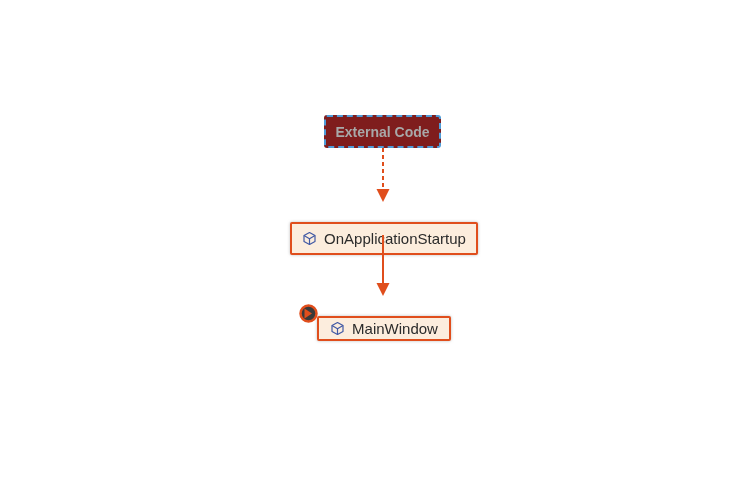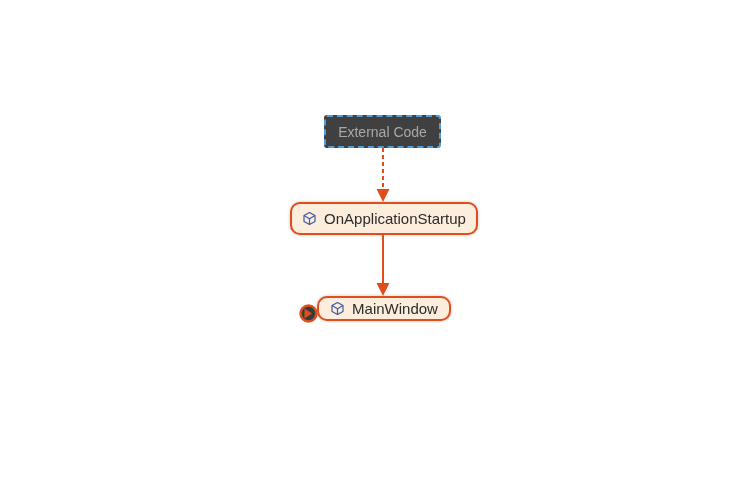--- a/index.html
+++ b/index.html
@@ -21,32 +21,34 @@
     display: flex;
     align-items: center;
     justify-content: center;
     gap: 7px;
     cursor: default;
     user-select: none;
   }
   .node-external {
     border: 2px dashed var(--external-border-blue, #4E9CD8);
     border-radius: 3px;
-    background: #404040;
+    background: #7f1d1d;
+    font-weight: bold;
   }
   .node-external .ext-label {
     color: var(--external-text, #A8A8A8);
     font-size: 14px;
     white-space: nowrap;
   }
   .node-code {
     border: 2px solid var(--node-border-orange, #E04E1C);
-    border-radius: 10px;
+    border-radius: 2px;
     background: var(--node-fill, #FCEDDD);
     box-shadow: 0 0 3px rgba(130,130,130,0.55);
+    margin-top: 20px;
   }
   .node-code .label {
     color: var(--label-text, #2B2B2B);
     font-size: 15px;
     white-space: nowrap;
   }
   .edge {
     position: absolute;
     overflow: visible;
   }

